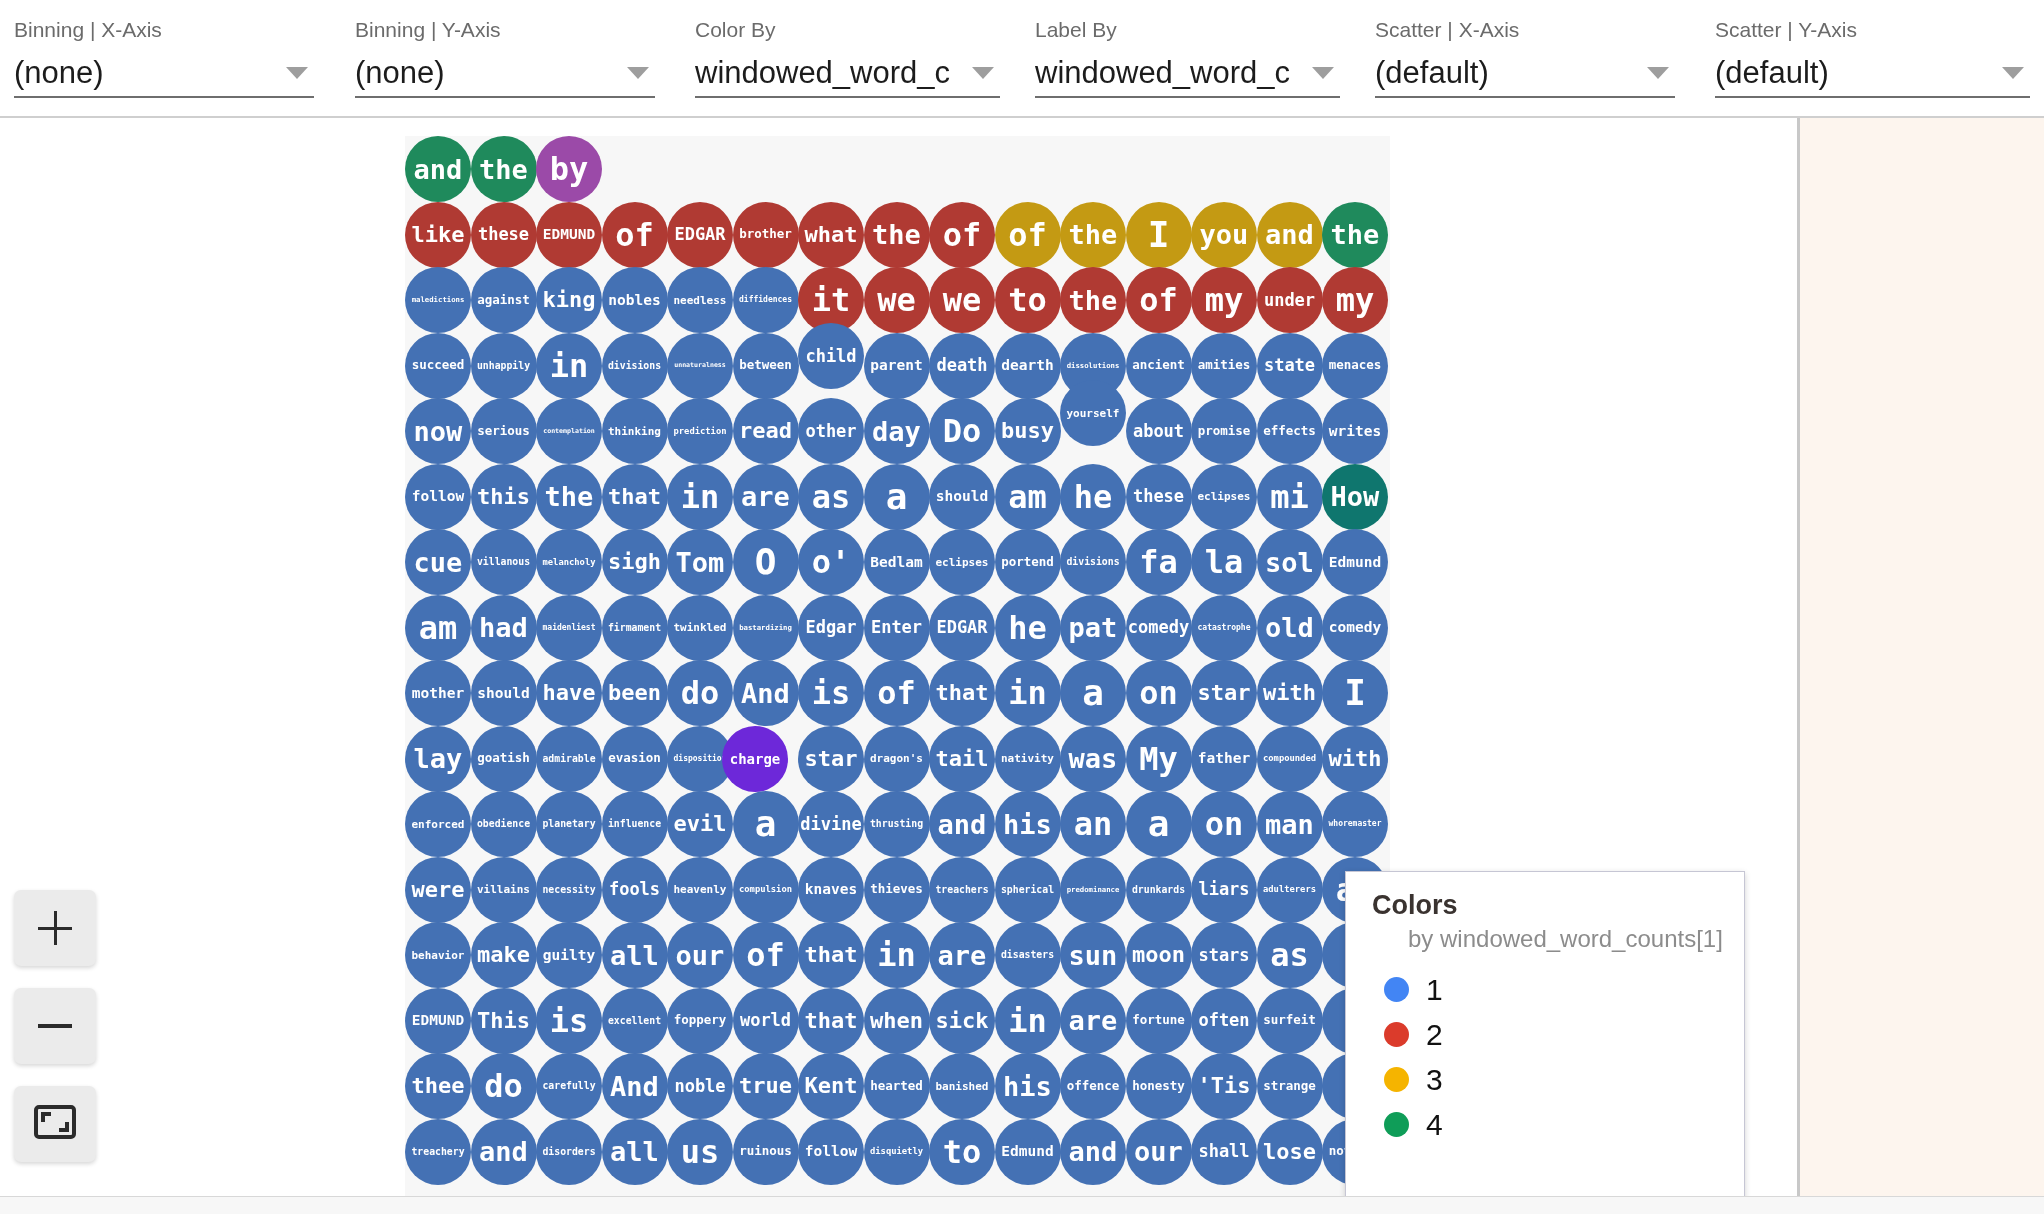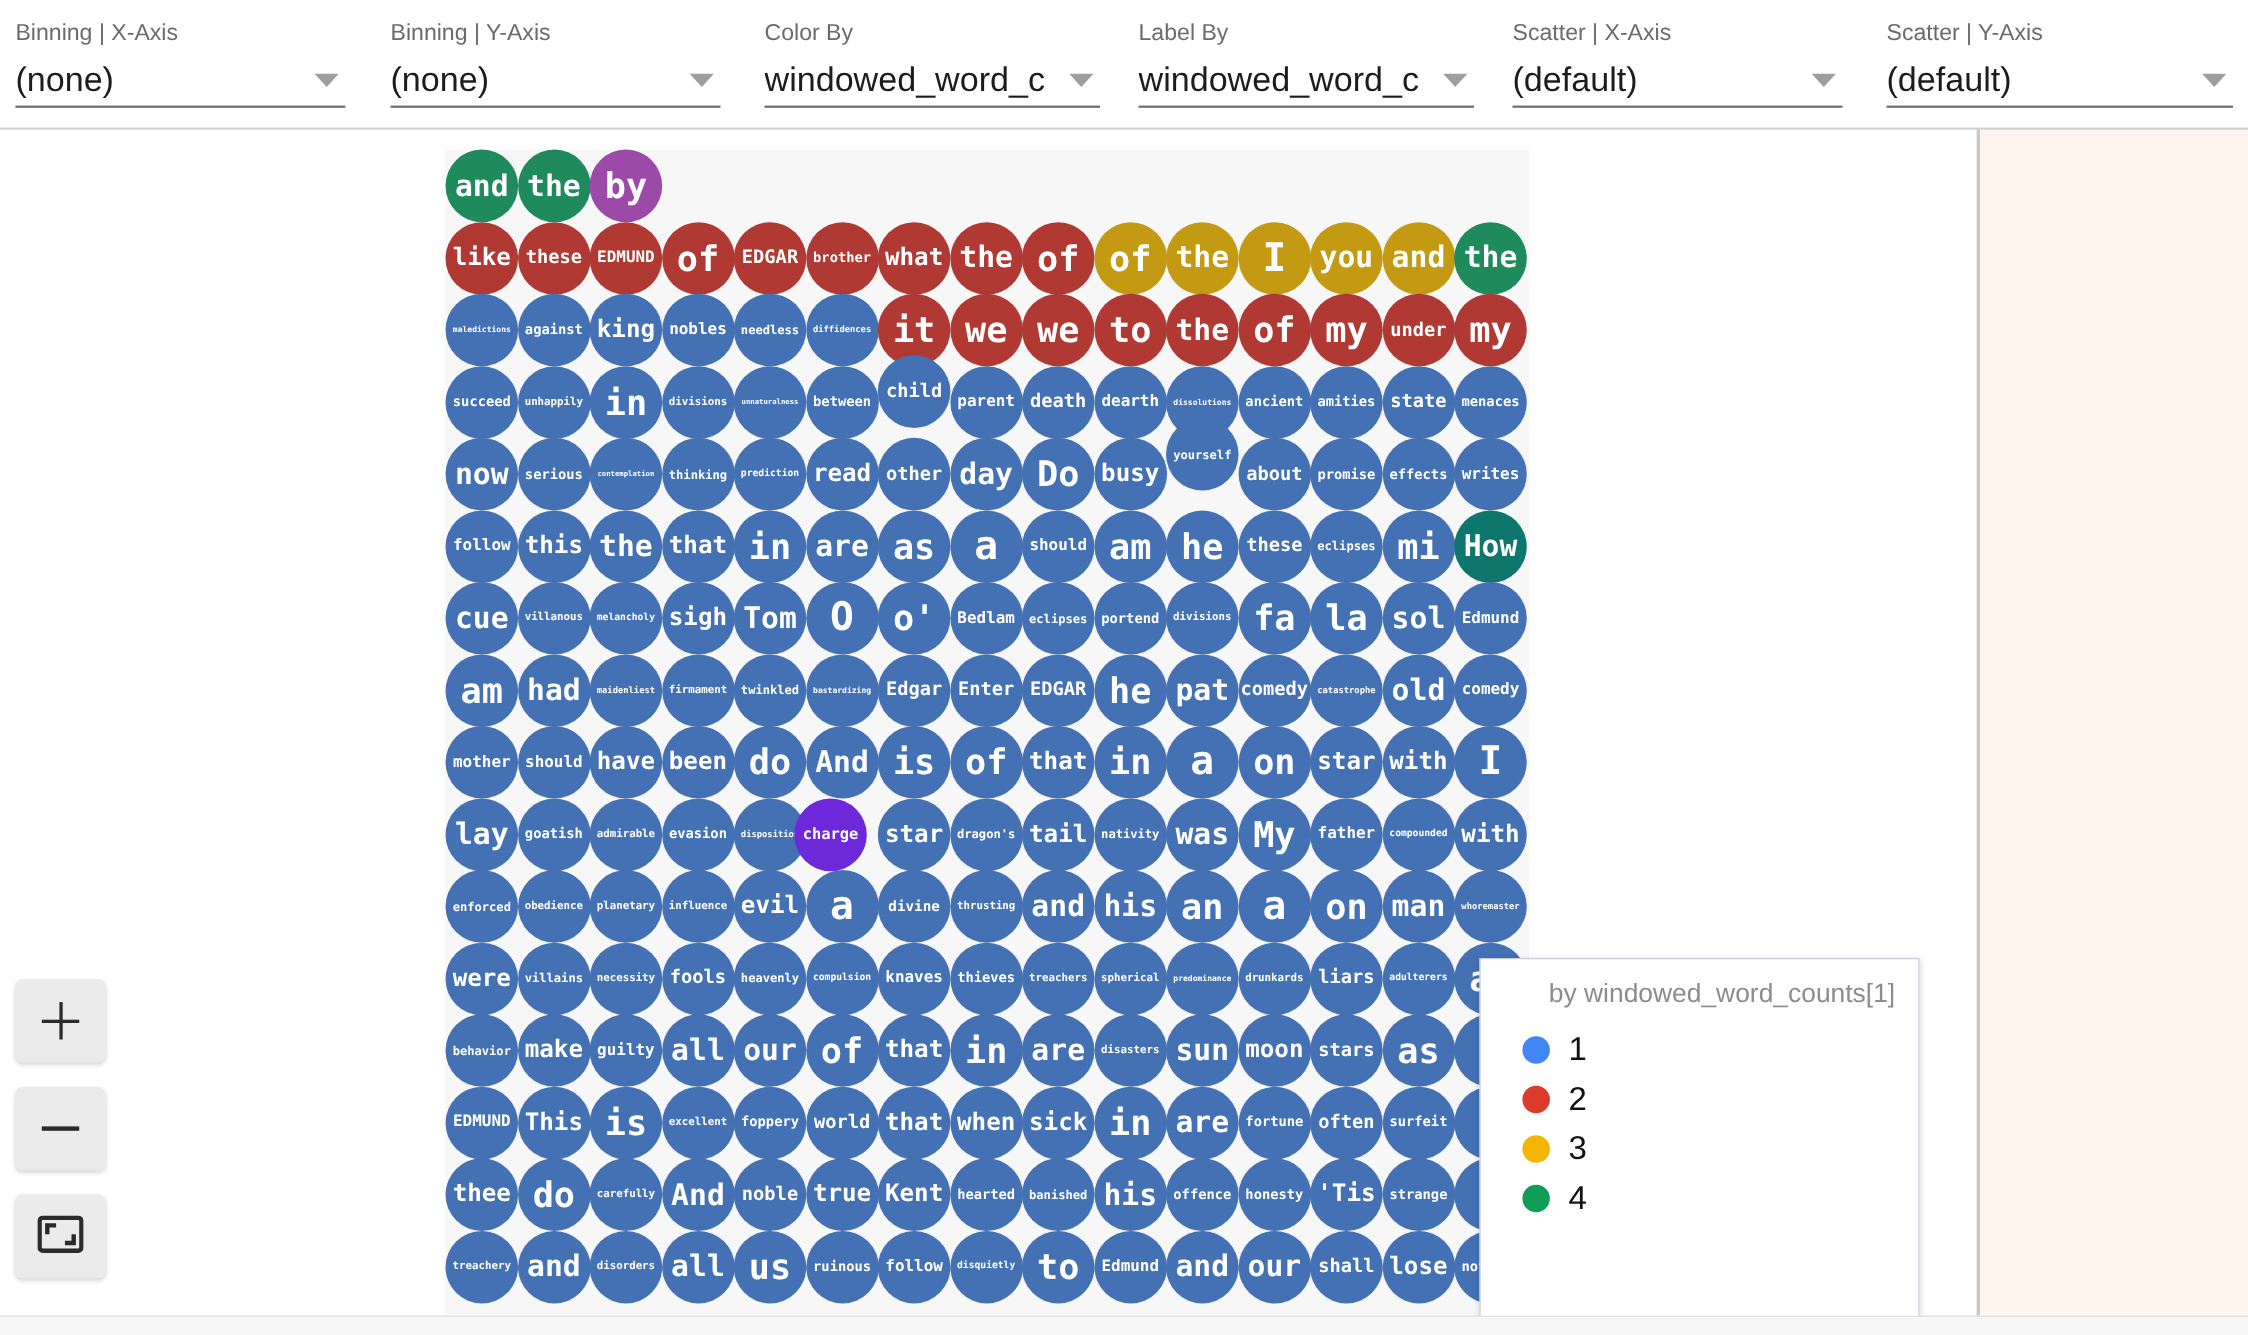--- a/index.html
+++ b/index.html
@@ -387,21 +387,21 @@
       <div class="bubble" style="left: 720.5px; top: 589.5px; background: rgb(68, 113, 180); font-size: 32px;">My</div>
       <div class="bubble" style="left: 786px; top: 589.5px; background: rgb(68, 113, 180); font-size: 14.5px;">father</div>
       <div class="bubble" style="left: 851.5px; top: 589.5px; background: rgb(68, 113, 180); font-size: 8.8px;">compounded</div>
       <div class="bubble" style="left: 917px; top: 589.5px; background: rgb(68, 113, 180); font-size: 22px;">with</div>
       <div class="bubble" style="left: 0px; top: 655px; background: rgb(68, 113, 180); font-size: 11px;">enforced</div>
       <div class="bubble" style="left: 65.5px; top: 655px; background: rgb(68, 113, 180); font-size: 9.8px;">obedience</div>
       <div class="bubble" style="left: 131px; top: 655px; background: rgb(68, 113, 180); font-size: 9.8px;">planetary</div>
       <div class="bubble" style="left: 196.5px; top: 655px; background: rgb(68, 113, 180); font-size: 9.8px;">influence</div>
       <div class="bubble" style="left: 262px; top: 655px; background: rgb(68, 113, 180); font-size: 22px;">evil</div>
       <div class="bubble" style="left: 327.5px; top: 655px; background: rgb(68, 113, 180); font-size: 36px;">a</div>
-      <div class="bubble" style="left: 393px; top: 655px; background: rgb(68, 113, 180); font-size: 13px;">divine</div>
+      <div class="bubble" style="left: 393px; top: 655px; background: rgb(68, 113, 180); font-size: 17px;">divine</div>
       <div class="bubble" style="left: 458.5px; top: 655px; background: rgb(68, 113, 180); font-size: 9.8px;">thrusting</div>
       <div class="bubble" style="left: 524px; top: 655px; background: rgb(68, 113, 180); font-size: 27px;">and</div>
       <div class="bubble" style="left: 589.5px; top: 655px; background: rgb(68, 113, 180); font-size: 27px;">his</div>
       <div class="bubble" style="left: 655px; top: 655px; background: rgb(68, 113, 180); font-size: 32px;">an</div>
       <div class="bubble" style="left: 720.5px; top: 655px; background: rgb(68, 113, 180); font-size: 36px;">a</div>
       <div class="bubble" style="left: 786px; top: 655px; background: rgb(68, 113, 180); font-size: 32px;">on</div>
       <div class="bubble" style="left: 851.5px; top: 655px; background: rgb(68, 113, 180); font-size: 27px;">man</div>
       <div class="bubble" style="left: 917px; top: 655px; background: rgb(68, 113, 180); font-size: 8px;">whoremaster</div>
       <div class="bubble" style="left: 0px; top: 720.5px; background: rgb(68, 113, 180); font-size: 22px;">were</div>
       <div class="bubble" style="left: 65.5px; top: 720.5px; background: rgb(68, 113, 180); font-size: 11px;">villains</div>
@@ -496,20 +496,21 @@
       <svg width="42" height="34" viewBox="0 0 42 34">
         <rect x="2" y="2" width="38" height="30" rx="3" fill="none" stroke="#2b2b2b" stroke-width="4"></rect>
         <path d="M9 17 L9 9 L17 9" fill="none" stroke="#2b2b2b" stroke-width="4"></path>
         <path d="M33 17 L33 25 L25 25" fill="none" stroke="#2b2b2b" stroke-width="4"></path>
       </svg>
     </span>
   </div>
 
   <div id="legend">
     <div id="legend-body">
+      <div id="legend-section-title">Colors</div>
       <div id="legend-subtitle">by windowed_word_counts[1]</div>
       <div id="legend-entries">
           <div class="legend-row">
             <span class="legend-swatch" style="background: rgb(66, 133, 244);"></span>
             <span class="legend-label">1</span>
           </div>
           <div class="legend-row">
             <span class="legend-swatch" style="background: rgb(219, 59, 43);"></span>
             <span class="legend-label">2</span>
           </div>

